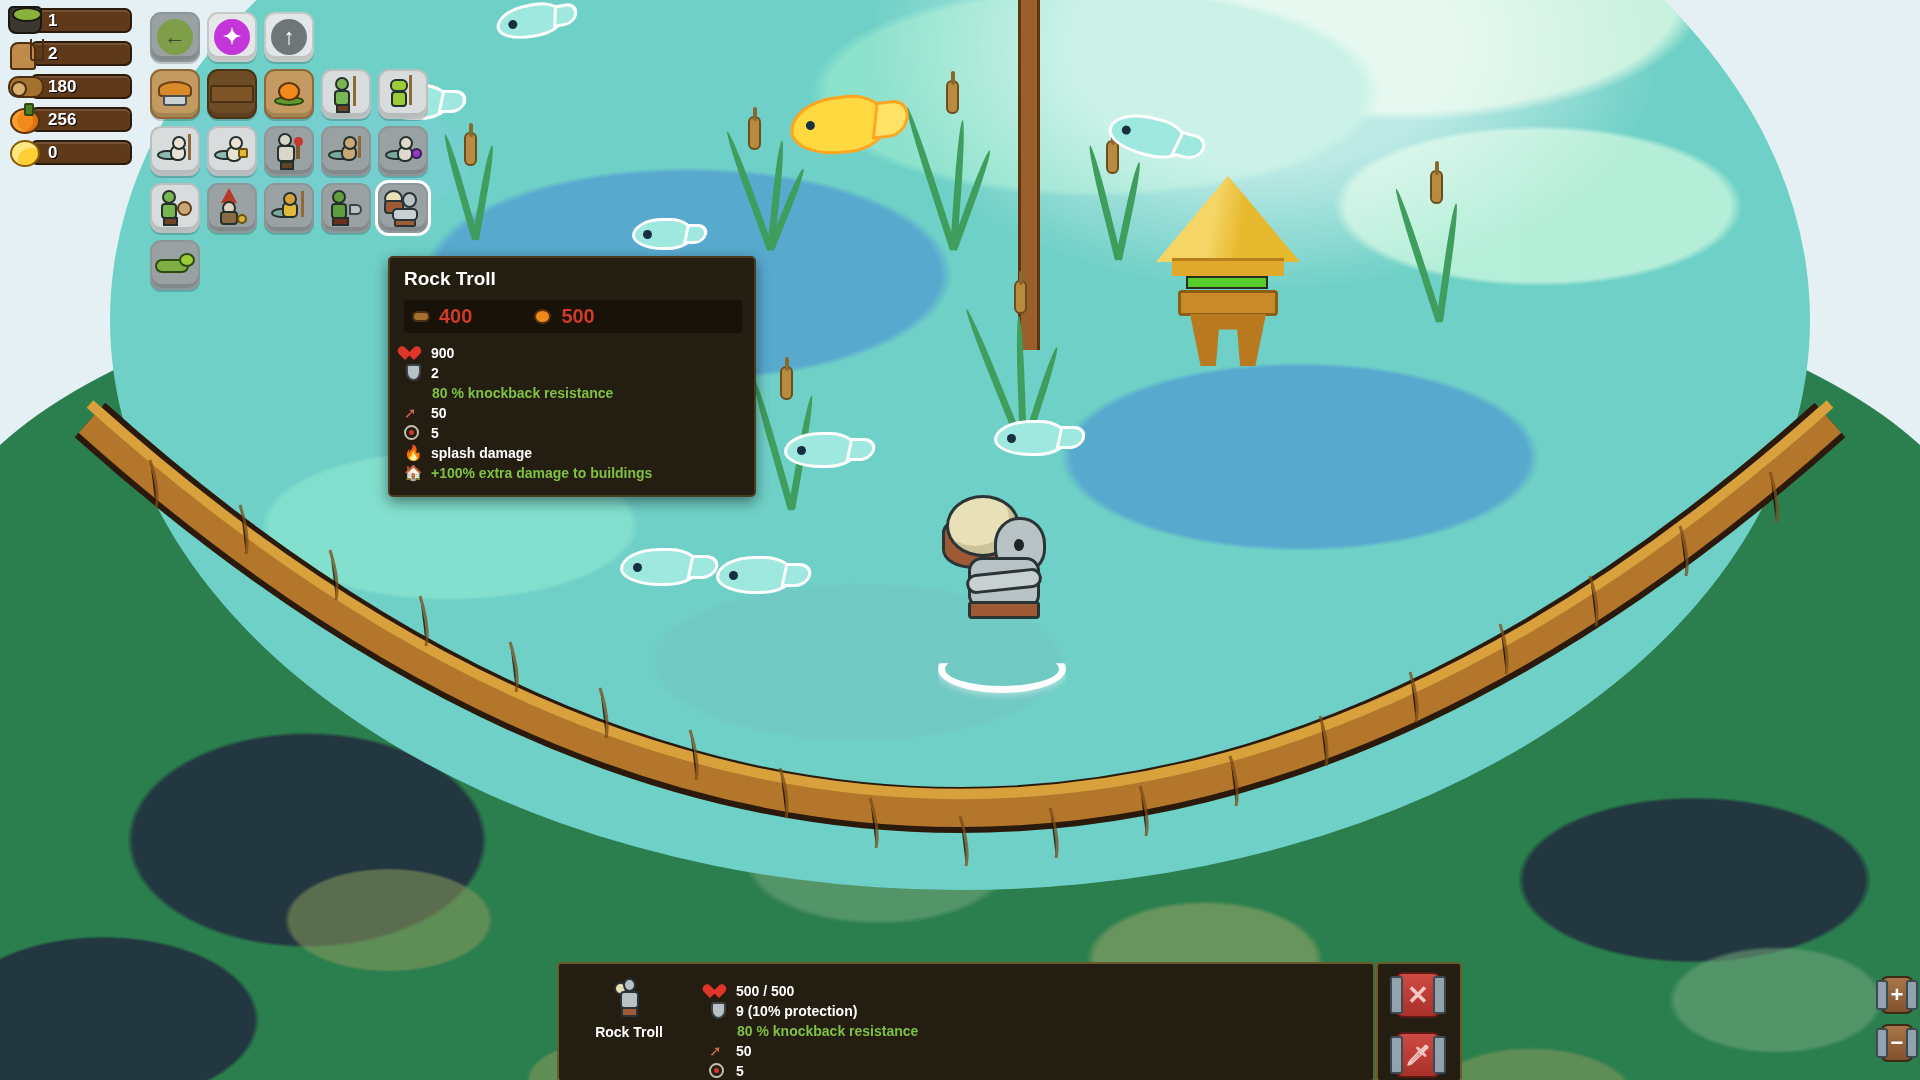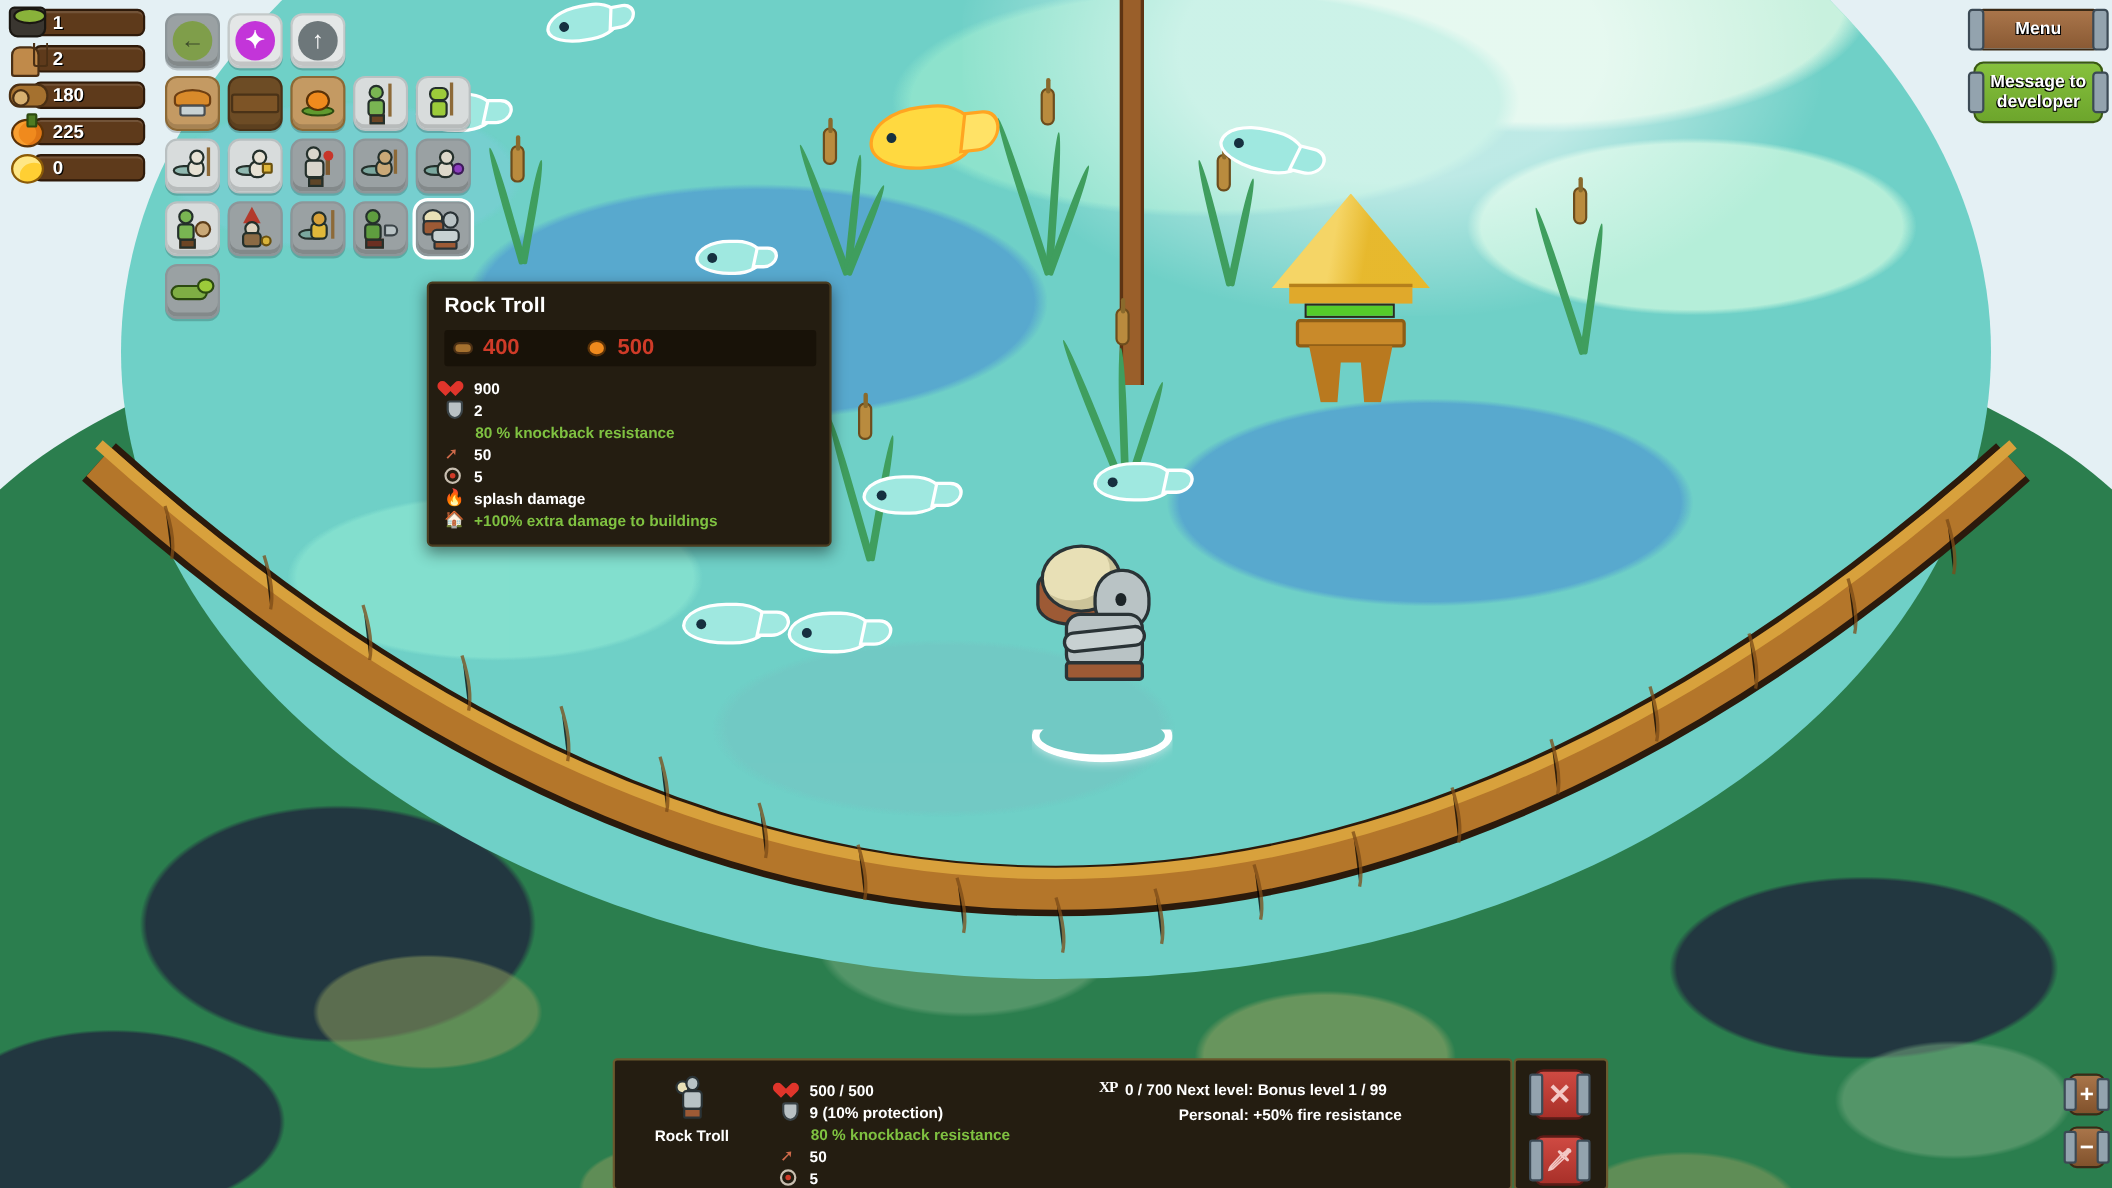--- a/index.html
+++ b/index.html
@@ -588,21 +588,21 @@
       <div class="res-ico" style="top:2px">
           <div class="ico-log"></div>
         </div>
       <div class="res-val">180</div>
     </div>
     <div class="res-row">
       <div class="res-bar"></div>
       <div class="res-ico" style="top:1px;left:2px">
           <div class="ico-pumpkin"></div>
         </div>
-      <div class="res-val">225</div>
+      <div class="res-val">256</div>
     </div>
     <div class="res-row">
       <div class="res-bar"></div>
       <div class="res-ico" style="top:0px;left:2px">
           <div class="ico-gold"></div>
         </div>
       <div class="res-val">0</div>
     </div>
   </div>
 
@@ -806,24 +806,20 @@
       <div class="lbl">splash damage</div>
     </div>
     <div class="tt-line">
       <div class="mi">
           <div class="mi-house">🏠</div>
         </div>
       <div class="lbl green">+100% extra damage to buildings</div>
     </div>
   </div>
 
-  <div class="tr-buttons">
-    <div class="gbtn brown">Menu</div>
-    <div class="gbtn green">Message to developer</div>
-  </div>
 
 
   <div class="info-panel">
 
     <div class="ip-portrait">
       <div class="pic">
         <div class="r"></div>
           <div class="b"></div>
           <div class="h"></div>
           <div class="lg"></div>
@@ -855,27 +851,20 @@
       </div>
       <div class="tt-line">
         <div class="mi">
             <div class="mi-target" style="margin-top:1px"></div>
           </div>
         <div class="lbl">5</div>
       </div>
 
     </div>
 
-    <div class="ip-xp">
-      <div class="row1">
-        <span class="xp-gly">XP</span>
-        <span>0 / 700 Next level: Bonus level 1 / 99</span>
-      </div>
-      <div class="row2">Personal: +50% fire resistance</div>
-    </div>
   </div>
 
   <div class="ip-side-bg"></div>
   <div class="ip-side">
     <div class="rbtn">
       <div class="g">✕</div>
     </div>
     <div class="rbtn">
       <div class="g" style="font-size:20px">🗡</div>
     </div>

